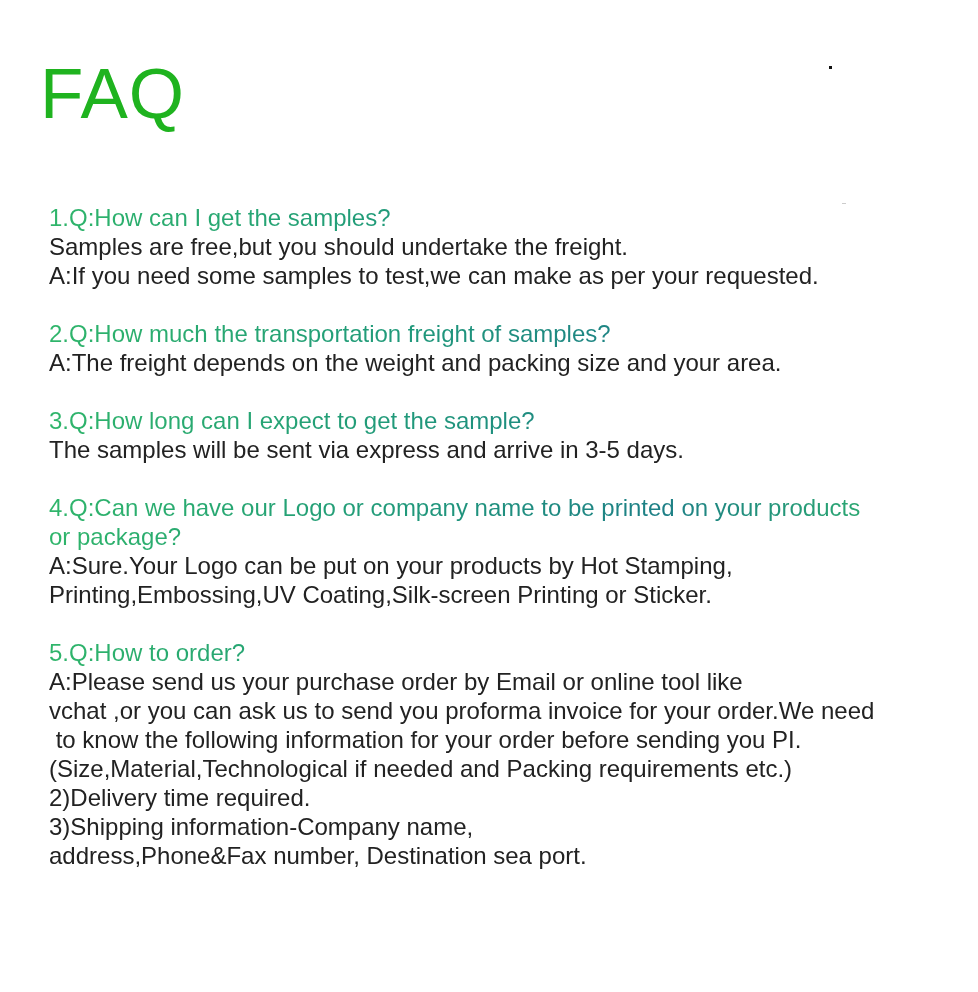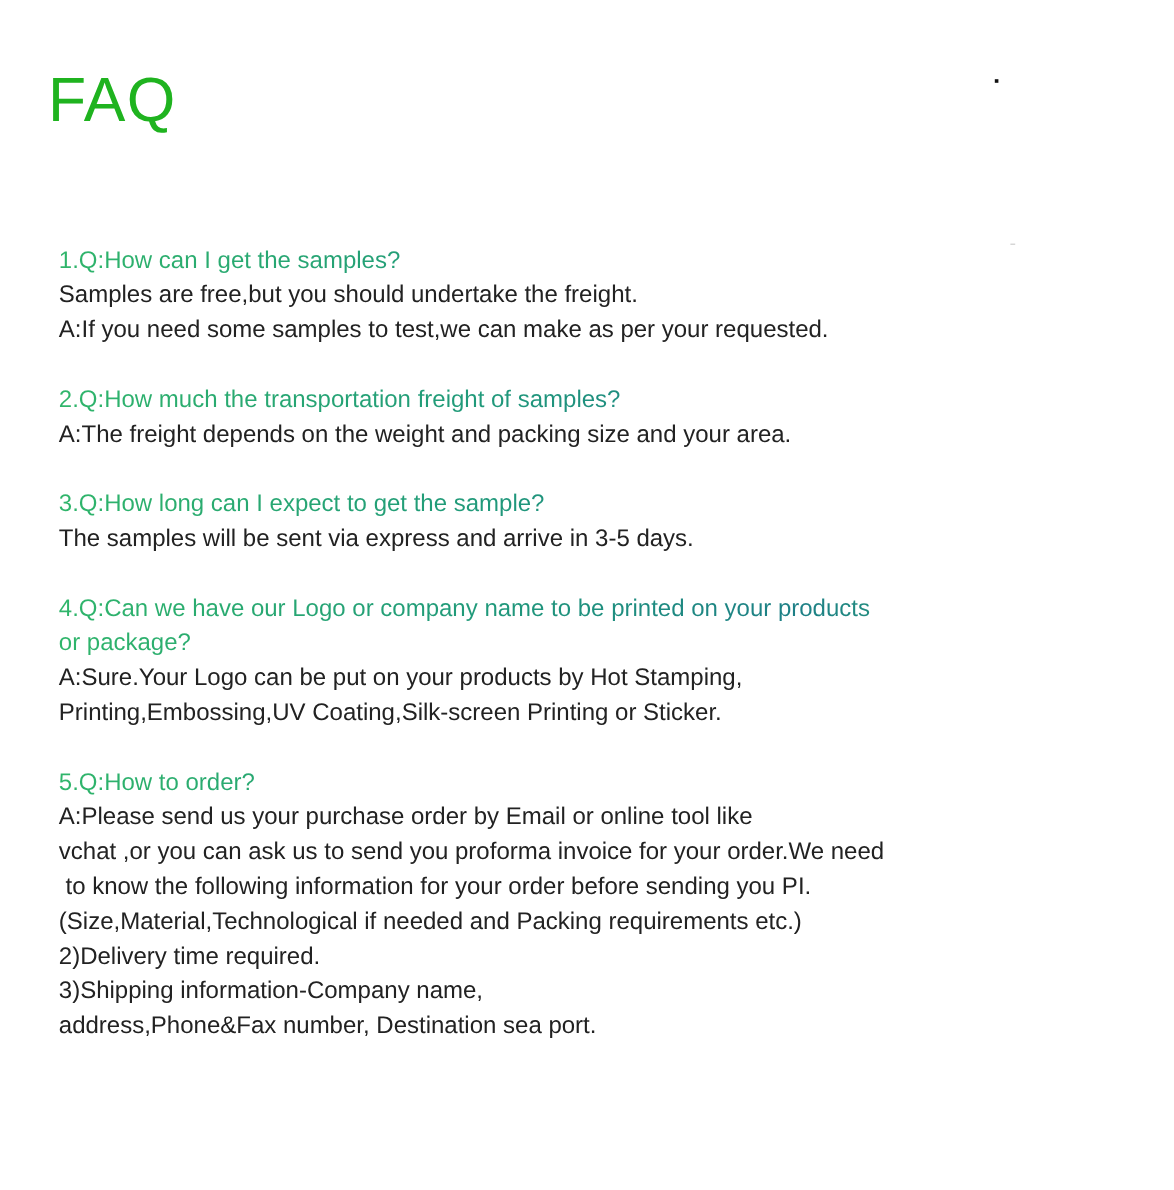--- a/index.html
+++ b/index.html
@@ -1,22 +1,22 @@
 <!DOCTYPE html>
 <html><head>
   <meta charset="utf-8">
   <style>
     html, body { margin: 0; padding: 0; background: #ffffff; }
     body { width: 978px; height: 992px; position: relative; overflow: hidden; font-family: "Liberation Sans", sans-serif; }
-    .title { position: absolute; left: 40px; top: 58px; font-size: 52px; color: #1fb31f; font-family: "Liberation Sans", sans-serif; letter-spacing: 1px; line-height: 1; }
+    .title { position: absolute; left: 40px; top: 58px; font-size: 71px; color: #1fb31f; font-family: "Liberation Sans", sans-serif; letter-spacing: 1px; line-height: 1; }
     .dot { position: absolute; left: 829px; top: 66px; width: 3px; height: 3px; background: #111; }
     .faint-dot { position: absolute; left: 842px; top: 203px; width: 4px; height: 1px; background: #ccc; }
     .faq { position: absolute; left: 49px; top: 203px; width: 880px; }
     .item { margin-bottom: 29px; }
-    .line { font-size: 20px; line-height: 29px; color: #222; white-space: pre; }
+    .line { font-size: 24px; line-height: 29px; color: #222; white-space: pre; }
     .q { background: linear-gradient(90deg, #2fb56a 0%, #20997a 40%, #1d7f86 70%, #2fb56a 100%); -webkit-background-clip: text; background-clip: text; color: transparent; }
   </style>
 </head>
 <body>
 
 <div class="title">FAQ</div>
 <div class="dot"></div>
 <div class="faint-dot"></div>
 
 <div class="faq">

